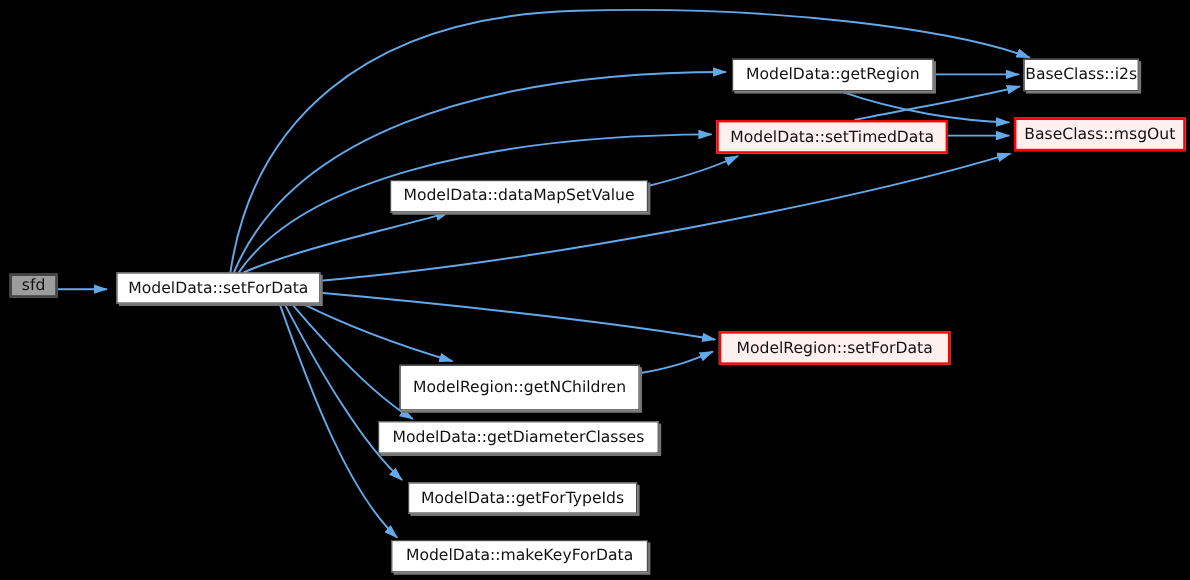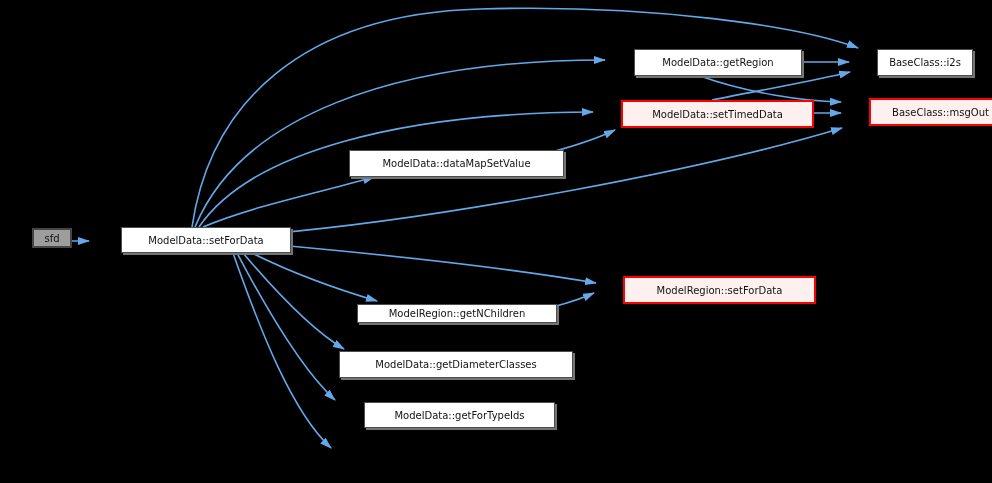--- a/index.html
+++ b/index.html
@@ -4,21 +4,21 @@
 <style>
   html,body{margin:0;padding:0;background:#000;}
   #canvas{position:relative;width:992px;height:483px;background:var(--bg,#000);
           font-family:"DejaVu Sans","Liberation Sans",sans-serif;overflow:hidden;}
   #edges{position:absolute;left:0;top:0;width:992px;height:483px;}
   #edges path.edge{fill:none;stroke:var(--edge,#63a9ea);stroke-width:1.6px;}
   #edges marker path{fill:var(--edge,#63a9ea);}
   .node{position:absolute;box-sizing:border-box;display:flex;align-items:center;justify-content:center;
         background:var(--node-fill,#fff);border:1px solid var(--node-border,#4d4d4d);
         box-shadow:2px 2px 0 var(--node-shadow,#757575);
-        font-size:10px;color:#111;white-space:nowrap;cursor:pointer;margin-left:24px;}
+        font-size:13px;color:#111;white-space:nowrap;cursor:pointer;}
   .node.truncated{background:var(--trunc-fill,#fff0f0);border:2px solid var(--trunc-border,#ff0000);box-shadow:none;justify-content:center;}
   .node.entry{background:var(--entry-fill,#9d9d9d);border:2px solid var(--entry-border,#454545);box-shadow:none;cursor:default;}
 </style>
 </head>
 <body>
 
 <div id="canvas">
 
   <svg id="edges" width="992" height="483" viewBox="0 0 992 483">
     <defs>
@@ -62,22 +62,25 @@
     </div>
   <div class="node truncated" style="left:845px;top:98px;width:143px;height:28px;">
       <span>BaseClass::msgOut</span>
     </div>
   <div class="node" style="left:325px;top:150px;width:215px;height:27px;">
       <span>ModelData::dataMapSetValue</span>
     </div>
   <div class="node truncated" style="left:599px;top:276px;width:193px;height:28px;">
       <span>ModelRegion::setForData</span>
     </div>
-  <div class="node" style="left:333px;top:304px;width:200px;height:19px;">
+  <div class="node" style="left:333px;top:304px;width:200px;height:38px;">
       <span>ModelRegion::getNChildren</span>
     </div>
   <div class="node" style="left:315px;top:351px;width:234px;height:27px;">
       <span>ModelData::getDiameterClasses</span>
     </div>
   <div class="node" style="left:340px;top:402px;width:191px;height:26px;">
       <span>ModelData::getForTypeIds</span>
     </div>
+  <div class="node" style="left:326px;top:450px;width:214px;height:27px;">
+      <span>ModelData::makeKeyForData</span>
+    </div>
 </div>
 
 </body></html>

